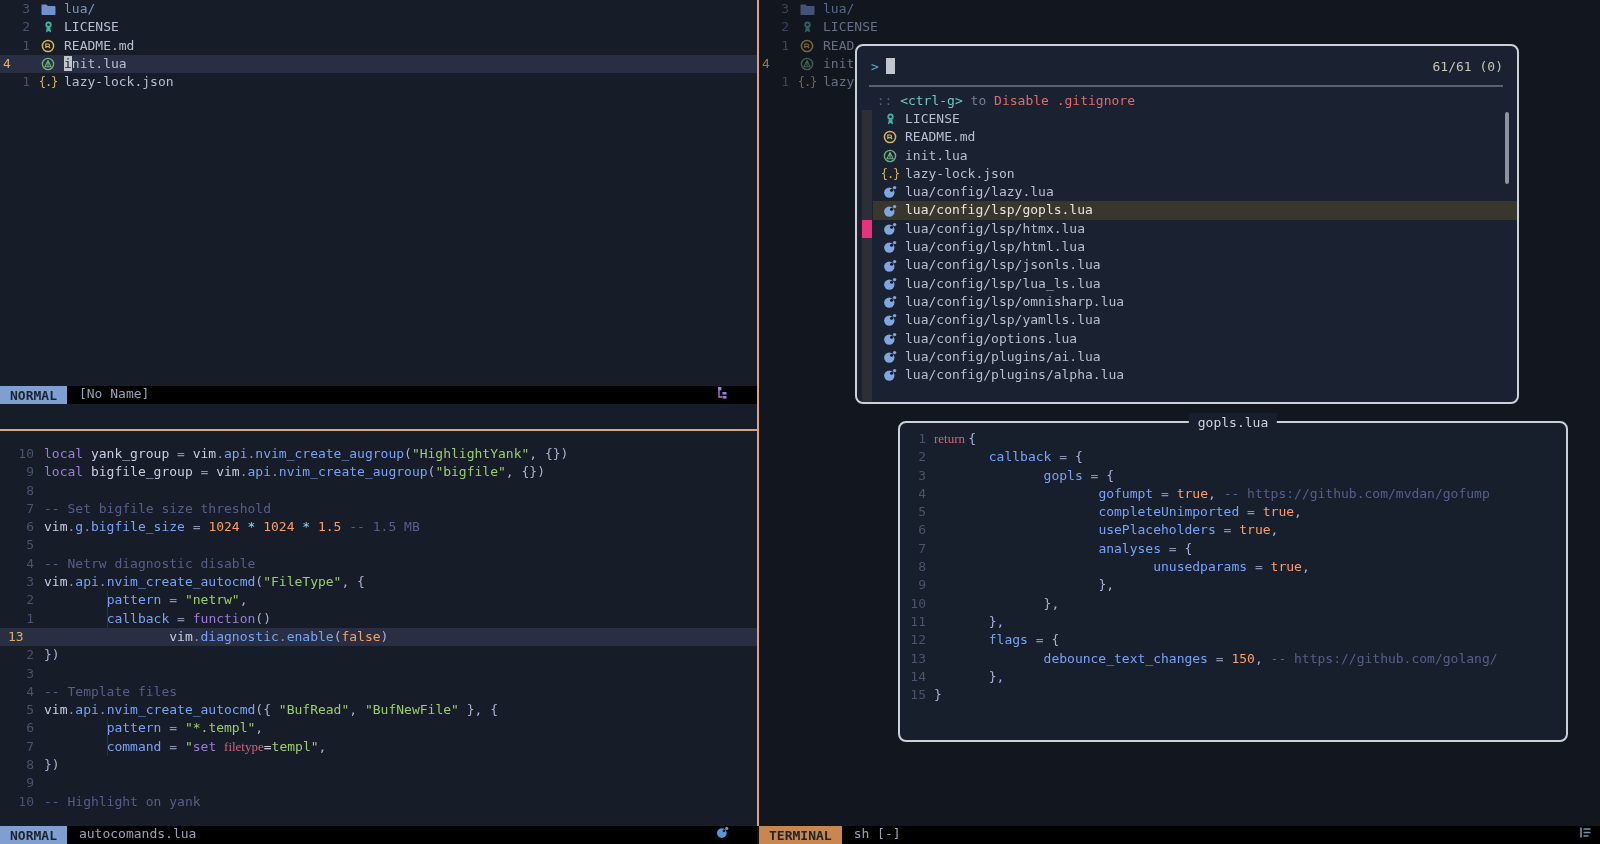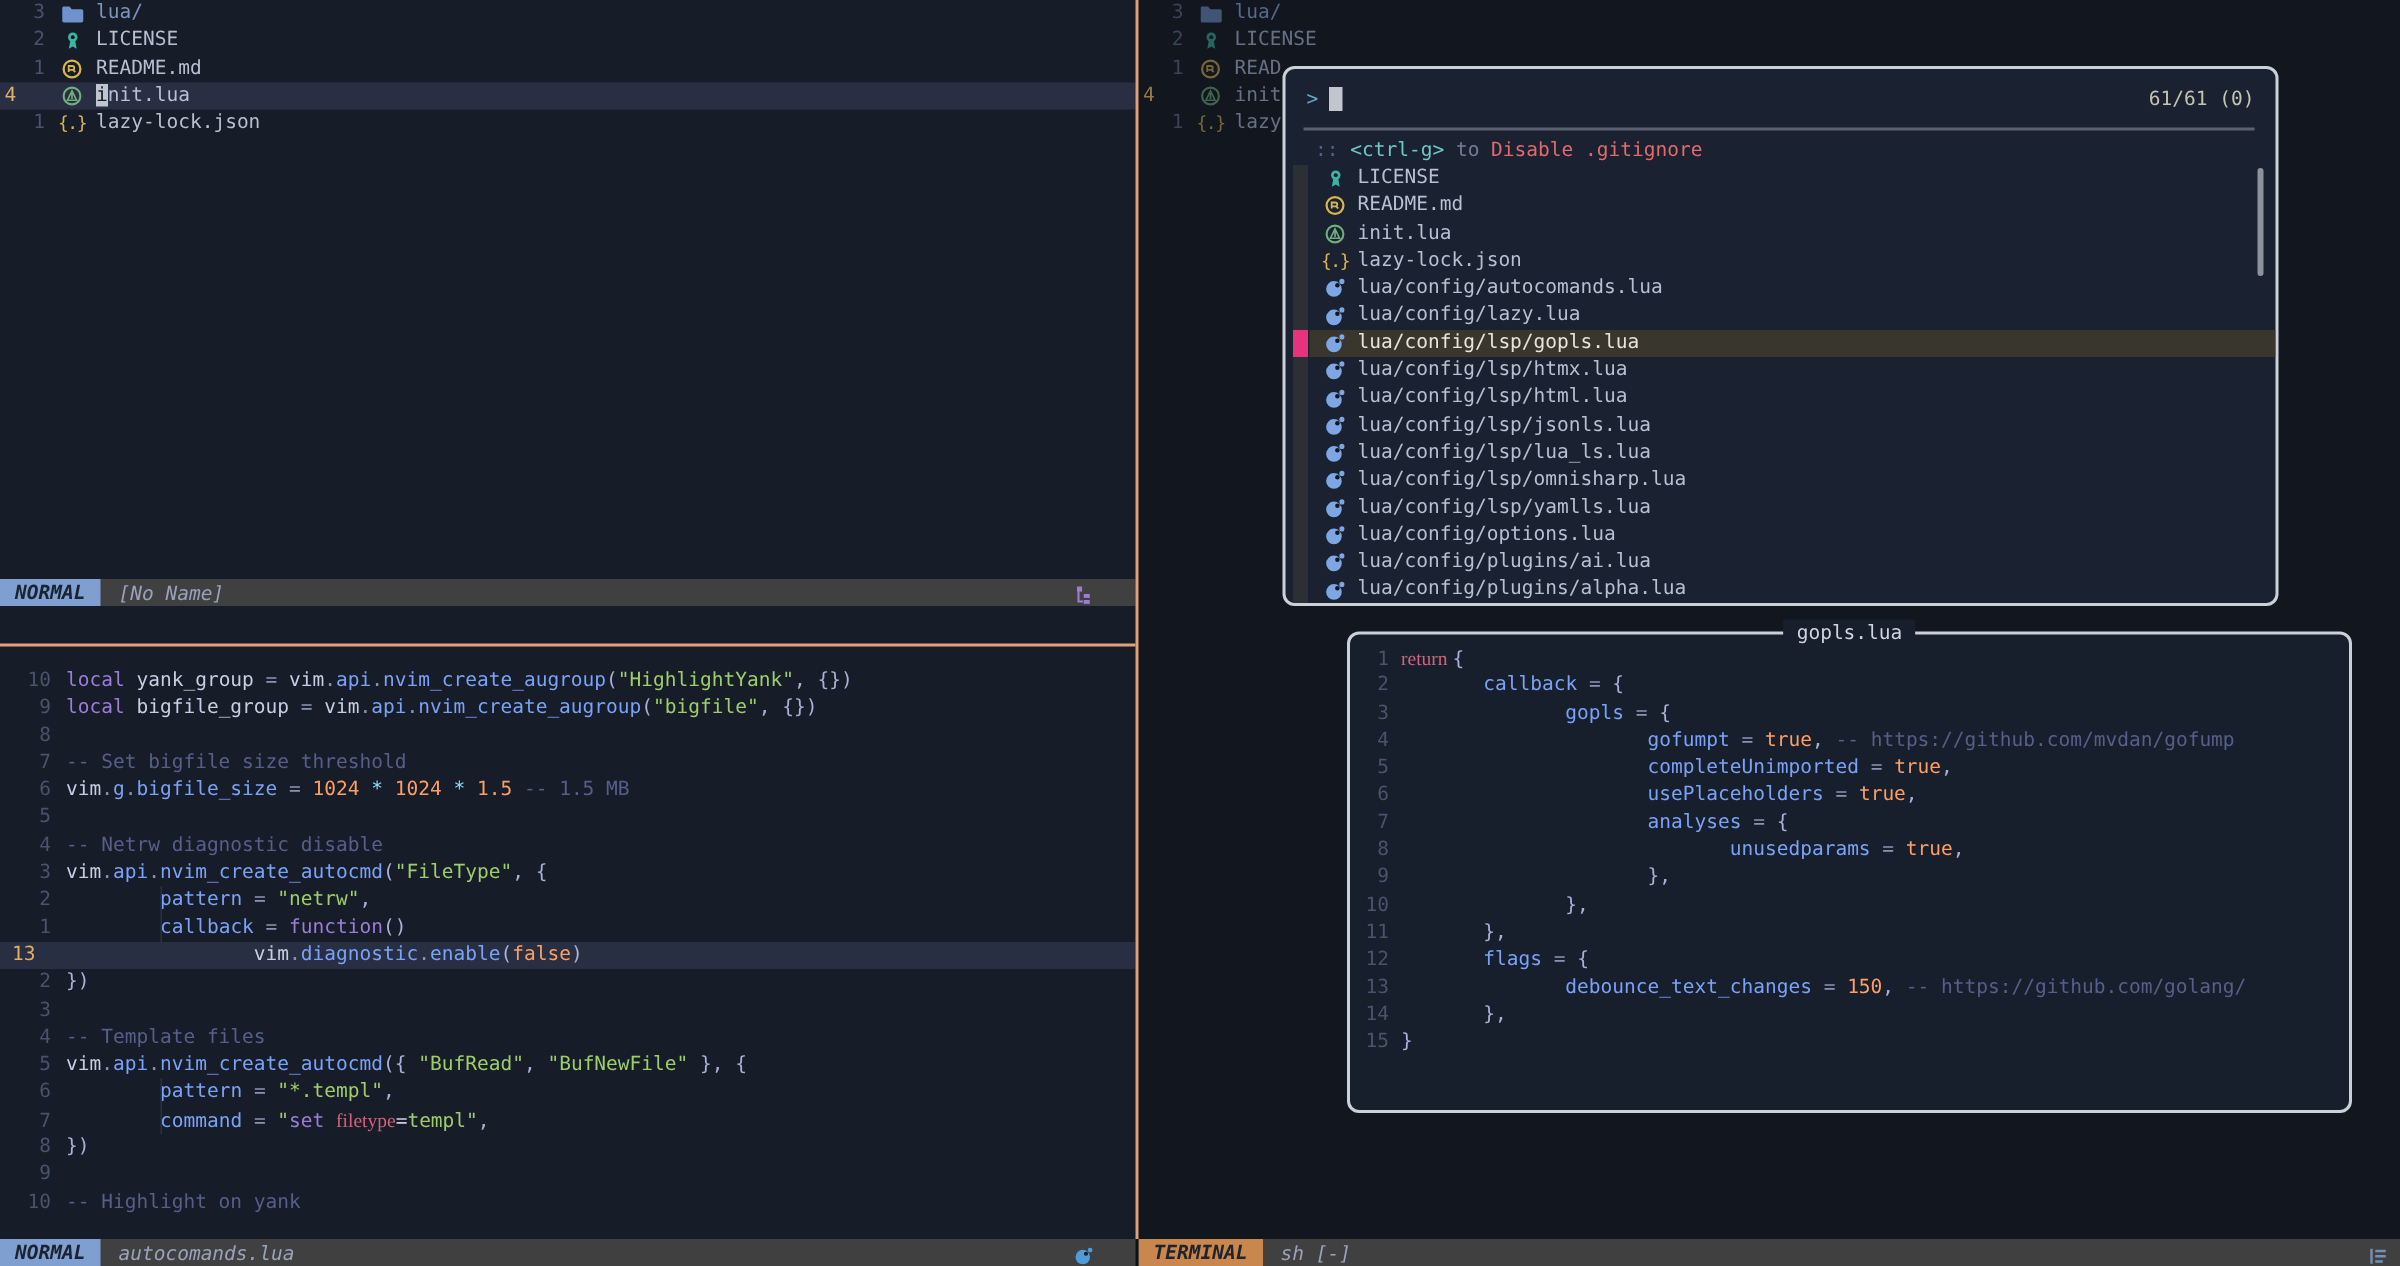--- a/index.html
+++ b/index.html
@@ -26,21 +26,21 @@
   .blockcur { background:#c0c5ce; color:#161c28; }
 
   
   .dim .lnum-col { color:#39445a; }
   .dim .lnum-col.lft { color:#9a7748; }
   .dim .n-folder { color:#56688c; }
   .dim .n-file { color:#667084; }
   .dim .ic { opacity:.5; }
 
   
-  .sbar { background:#404040; display:flex; align-items:flex-end; height:18px; overflow:hidden;font-style:italic; }
+  .sbar { background:#000000; display:flex; align-items:flex-start; height:18px; overflow:hidden; }
   .chip { height:100%; display:flex; align-items:center; padding:0 10px; font-weight:bold; flex:none; }
   .chip-normal { background:#7e9fd0; color:#1b2230; }
   .chip-terminal { background:#c9874d; color:#20242e; }
   .sbar .fileinfo { margin-left:12px; color:#99a2b8; }
   .sbar .spacer { flex:1; }
   .sbar .right-ic { margin-right:28px; display:flex; }
   #term-bar .right-ic { margin-right:8px; }
 
   #mid-bar  { left:0; top:386px; width:757px; }
   #code-bar { left:0; top:826px; width:757px; }
@@ -240,25 +240,20 @@
             </svg></span><span class="fname">README.md</span></div>
         <div class="pitem"><span class="ic"><svg width="14" height="14" viewBox="0 0 14 14">
               <circle cx="7" cy="7" r="5.6" fill="none" stroke="#6fae7d" stroke-width="1.4"></circle>
               <path d="M7 3.6 L10 9.8 H4 Z M7 3.6 V9" fill="none" stroke="#6fae7d" stroke-width="1.1"></path>
             </svg></span><span class="fname">init.lua</span></div>
         <div class="pitem"><span class="ic"><span class="ic-braces">{.}</span></span><span class="fname">lazy-lock.json</span></div>
         <div class="pitem"><span class="ic"><svg width="14" height="14" viewBox="0 0 14 14">
               <circle cx="6.3" cy="7.6" r="5.2" fill="#7da6e3"></circle>
               <circle cx="11.6" cy="2.6" r="1.7" fill="#7da6e3"></circle>
               <circle cx="8.6" cy="5.2" r="1.5" fill="#12171f"></circle>
-            </svg></span><span class="fname">lua/config/autocomands.lua</span></div>
-        <div class="pitem"><span class="ic"><svg width="14" height="14" viewBox="0 0 14 14">
-              <circle cx="6.3" cy="7.6" r="5.2" fill="#7da6e3"></circle>
-              <circle cx="11.6" cy="2.6" r="1.7" fill="#7da6e3"></circle>
-              <circle cx="8.6" cy="5.2" r="1.5" fill="#12171f"></circle>
             </svg></span><span class="fname">lua/config/lazy.lua</span></div>
         <div class="pitem selected"><span class="ic"><svg width="14" height="14" viewBox="0 0 14 14">
               <circle cx="6.3" cy="7.6" r="5.2" fill="#7da6e3"></circle>
               <circle cx="11.6" cy="2.6" r="1.7" fill="#7da6e3"></circle>
               <circle cx="8.6" cy="5.2" r="1.5" fill="#12171f"></circle>
             </svg></span><span class="fname">lua/config/lsp/gopls.lua</span></div>
         <div class="pitem"><span class="ic"><svg width="14" height="14" viewBox="0 0 14 14">
               <circle cx="6.3" cy="7.6" r="5.2" fill="#7da6e3"></circle>
               <circle cx="11.6" cy="2.6" r="1.7" fill="#7da6e3"></circle>
               <circle cx="8.6" cy="5.2" r="1.5" fill="#12171f"></circle>

